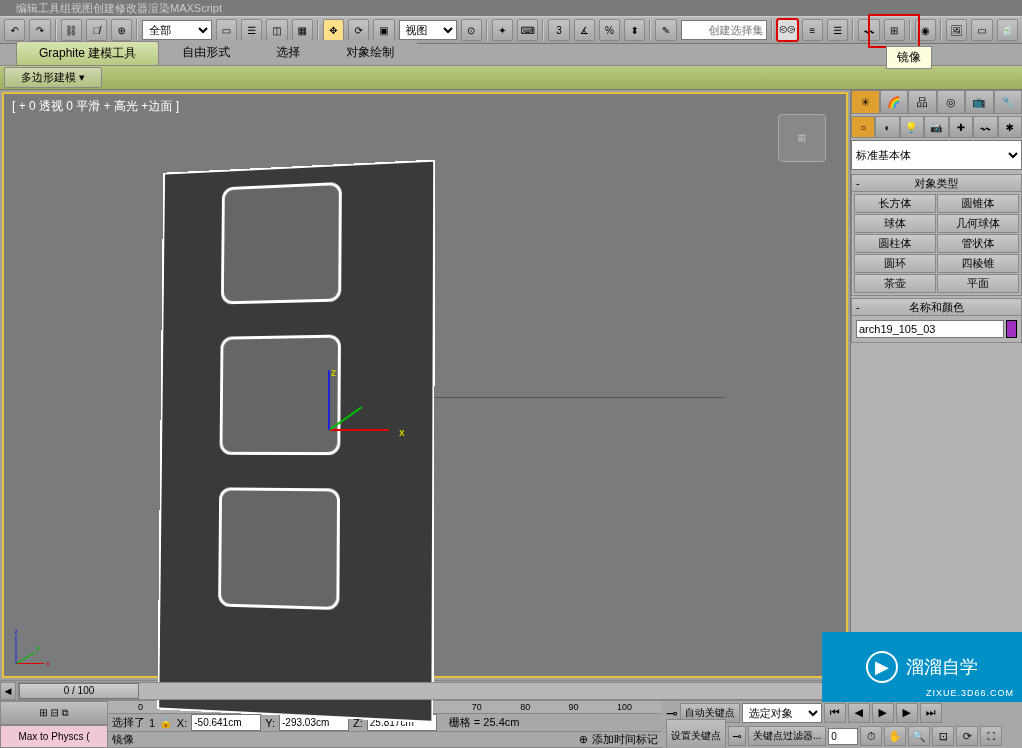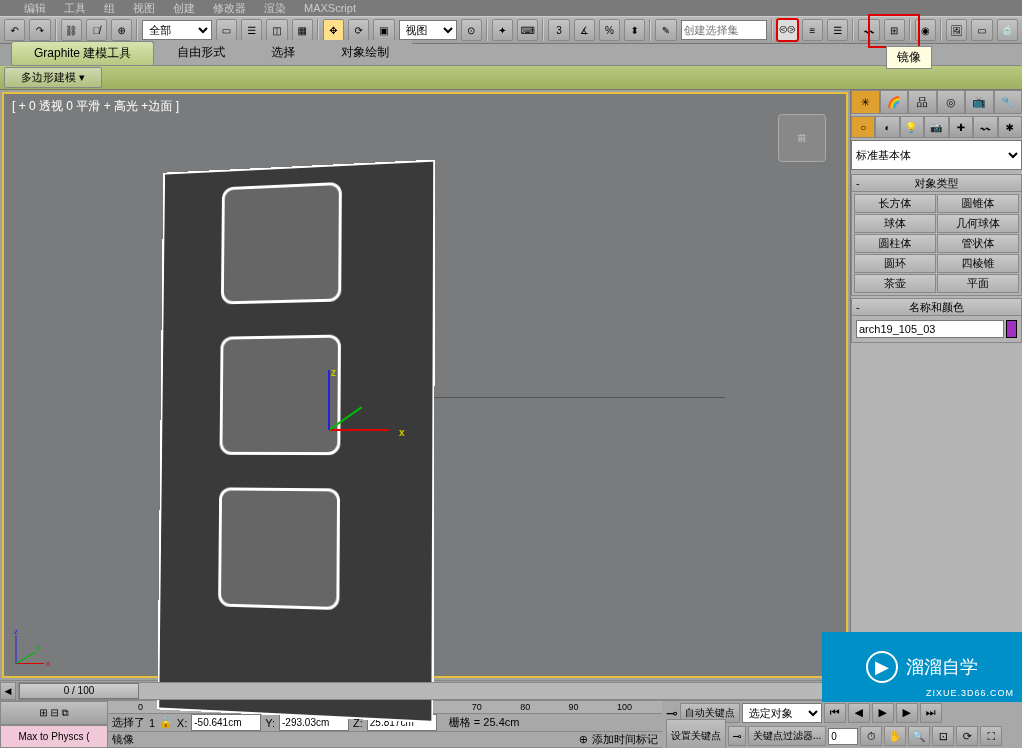--- a/index.html
+++ b/index.html
@@ -1,31 +1,31 @@
 <!DOCTYPE html>
 <html><head>
 <meta charset="utf-8">
 <style>
 * { box-sizing: border-box; margin: 0; padding: 0; font-family: "Microsoft YaHei", SimSun, Arial, sans-serif; }
 body { background: #9fa0a0; width: 1022px; height: 748px; overflow: hidden; font-size: 11px; color: #000; position: relative; }
 
 
-.menubar { height: 16px; background: #7a7a7a; display: flex; padding: 0 24px; gap: 18px; align-items: center; font-size: 11px; color: #ccc; overflow: hidden; }
+.menubar { height: 16px; background: #7a7a7a; display: flex; padding: 0 16px; align-items: center; font-size: 11px; color: #ccc; overflow: hidden; }
 .menubar span { white-space: nowrap; }
 
 
 .toolbar { height: 28px; background: linear-gradient(#b8b8b8,#a0a0a0); border-top: 1px solid #ccc; border-bottom: 1px solid #777; display: flex; align-items: center; padding: 0 4px; gap: 4px; }
 .tb-btn { width: 22px; height: 22px; background: linear-gradient(#c4c4c4,#a8a8a8); border: 1px solid #888; border-radius: 2px; display: flex; align-items: center; justify-content: center; font-size: 10px; }
 .tb-btn.highlight { border: 1px solid #d00; background: #ddd; box-shadow: 0 0 0 1px #d00; }
 .tb-sep { width: 2px; height: 22px; border-left: 1px solid #888; border-right: 1px solid #ccc; }
 .tb-select { height: 20px; background: #fff; border: 1px solid #777; font-size: 11px; padding: 0 2px; }
 .tb-input { height: 20px; background: #fff; border: 1px solid #777; font-size: 11px; padding: 0 2px; }
 
 
-.ribbon-tabs { height: 22px; background: #a8a8a8; display: flex; align-items: flex-end; border-bottom: 1px solid #888; padding-left: 0; gap: 0; margin-left: 11px; }
+.ribbon-tabs { height: 22px; background: #a8a8a8; display: flex; align-items: flex-end; border-bottom: 1px solid #888; padding-left: 16px; gap: 0; }
 .rtab { padding: 3px 22px; font-size: 12px; background: #a8a8a8; border: 1px solid transparent; }
 .rtab.active { background: linear-gradient(#d8e4b0,#b8c880); border: 1px solid #888; border-bottom: none; border-radius: 3px 3px 0 0; }
 .ribbon-bar { height: 24px; background: linear-gradient(#b8c880,#a0b060); border-bottom: 1px solid #777; display: flex; align-items: center; padding-left: 4px; }
 .ribbon-btn { padding: 2px 16px; background: linear-gradient(#d0d8b0,#b0c080); border: 1px solid #888; border-radius: 2px; font-size: 11px; }
 
 
 .main { display: flex; height: calc(748px - 16px - 28px - 22px - 24px - 20px - 48px); }
 .viewport-wrap { flex: 1; display: flex; flex-direction: column; position: relative; }
 .viewport { flex: 1; background: #7a7b7c; position: relative; border: 2px solid #e8c040; margin: 2px; }
 .viewport-label { position: absolute; top: 4px; left: 8px; color: #fff; font-size: 12px; }
@@ -142,21 +142,21 @@
   <div class="tb-sep"></div>
   <div class="tb-btn">✦</div>
   <div class="tb-btn">⌨</div>
   <div class="tb-sep"></div>
   <div class="tb-btn">3</div>
   <div class="tb-btn">∡</div>
   <div class="tb-btn">%</div>
   <div class="tb-btn">⬍</div>
   <div class="tb-sep"></div>
   <div class="tb-btn">✎</div>
-  <input class="tb-input" style="width: 86px;" placeholder="创建选择集">
+  <input class="tb-input" style="width: 86px; text-align: right;" placeholder="创建选择集">
   <div class="tb-sep"></div>
   <div class="tb-btn highlight">⧀⧁</div>
   <div class="tb-btn">≡</div>
   <div class="tb-btn">☰</div>
   <div class="tb-sep"></div>
   <div class="tb-btn">〰</div>
   <div class="tb-btn">⊞</div>
   <div class="tb-sep"></div>
   <div class="tb-btn">◉</div>
   <div class="tb-sep"></div>

